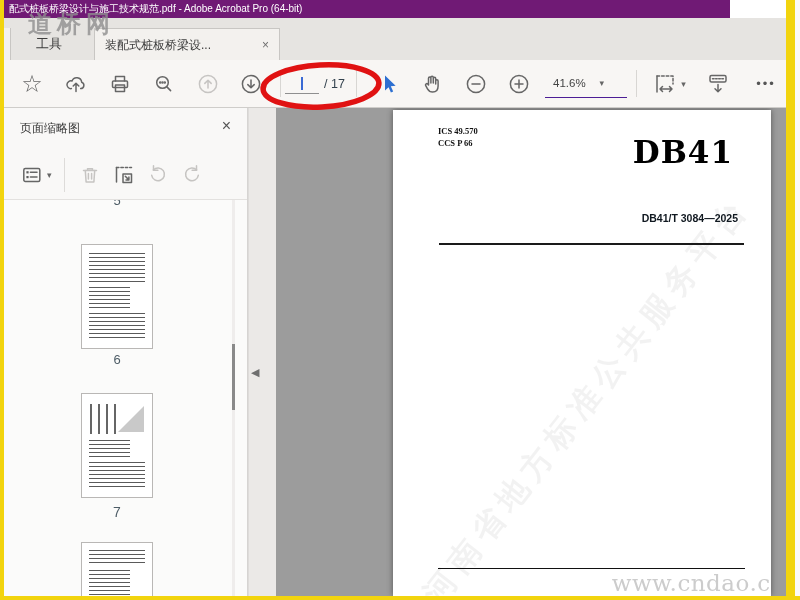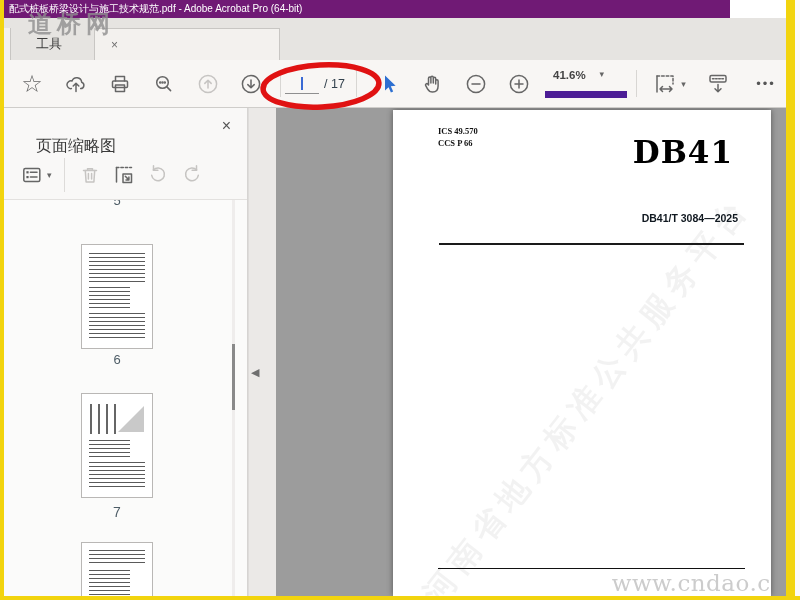--- a/index.html
+++ b/index.html
@@ -36,34 +36,34 @@
   .tb { position:absolute; top:0; height:47px; width:36px; display:flex; align-items:center; justify-content:center; }
   .tb svg { display:block; }
   .ico { stroke:#666; fill:none; stroke-width:1.5; stroke-linecap:round; stroke-linejoin:round; }
   .ico.dis { stroke:#c6c4c2; }
   .vsep { position:absolute; top:10px; width:1px; height:27px; background:#d8d6d3; }
   .star-glyph { font-size:24px; color:#666; line-height:1; }
   .pagefield { position:absolute; left:281px; top:0; height:47px; display:flex; align-items:center; }
   .page-input { width:34px; height:20px; border-bottom:1px solid #8f8f8f; display:flex; align-items:center; justify-content:center; }
   .caret-bar { width:1.5px; height:13px; background:#3a6ad4; }
   .page-total { margin-left:5px; font-size:12.5px; color:#33424e; }
-  .zoomctl { position:absolute; left:541px; top:9px; width:82px; height:29px; border-bottom:7px solid #4c1d95;
-             display:flex; align-items:flex-start; font-size:11.5px; color:#444;font-weight:bold; }
+  .zoomctl { position:absolute; left:541px; top:9px; width:82px; height:29px; border-bottom:1px solid #4c1d95;
+             display:flex; align-items:center; font-size:11.5px; color:#444; }
   .zoomctl .zval { margin-left:8px; }
   .zoomctl .zcaret { margin-left:14px; font-size:9px; color:#666; }
   .caret-glyph { font-size:9px; color:#666; margin-left:3px; }
   .more-dots { font-size:13px; color:#555; letter-spacing:2px; }
 
   
   .annot { left:256px; top:58px; width:130px; height:56px; z-index:60; pointer-events:none; }
 
   
   .sidebar { left:4px; top:108px; width:244px; height:488px; background:#f9f8f7; border-right:1px solid #d6d4d2; }
   .sb-head { position:absolute; left:0; top:0; width:100%; height:42px; }
-  .sb-title { position:absolute; left:32px; top:12px; font-size:16px; color:#3a3a3a;margin-top:16px; }
+  .sb-title { position:absolute; left:16px; top:12px; font-size:12px; color:#3a3a3a; }
   .sb-close { position:absolute; right:16px; top:9px; font-size:16px; color:#555; }
   .sb-tools { position:absolute; left:0; top:42px; width:100%; height:50px; border-bottom:1px solid #e3e1df; }
   .sbt { position:absolute; top:10px; height:30px; display:flex; align-items:center; }
   .sb-vsep { position:absolute; left:60px; top:8px; width:1px; height:34px; background:#dddbd9; }
   .sb-list { position:absolute; left:0; top:92px; width:100%; height:396px; overflow:hidden; background:#fbfbfa; }
   .pg-label { position:absolute; left:77px; width:72px; text-align:center; font-size:13px; color:#4d5c66; }
   .thumb { position:absolute; left:77px; width:72px; height:105px; background:#fff; border:1px solid #b9b7b5; }
   .tline { position:absolute; left:7px; right:7px; background:repeating-linear-gradient(to bottom,#5a5a5a 0 1px,transparent 1px 4px); }
   .tline.short { right:22px; }
   .fig-bars { position:absolute; left:8px; top:10px; width:26px; height:30px;
@@ -106,20 +106,21 @@
 
   <div class="abs titlebar">
     <span>配式桩板桥梁设计与施工技术规范.pdf - Adobe Acrobat Pro (64-bit)</span>
   </div>
   <div class="abs brand-wm">道桥网</div>
 
   <div class="abs tabbar">
     <div class="tab-sliver"></div>
     <div class="tab-tools">工具</div>
     <div class="tab-doc">
+      <span class="tlabel">装配式桩板桥梁设...</span>
       <span class="tclose">×</span>
     </div>
   </div>
 
   <div class="abs toolbar">
     <div class="tb" style="left:10px">
       <span class="star-glyph">☆</span>
     </div>
     <div class="tb" style="left:54px">
       <svg class="ico" width="24" height="24" viewBox="0 0 24 24">

